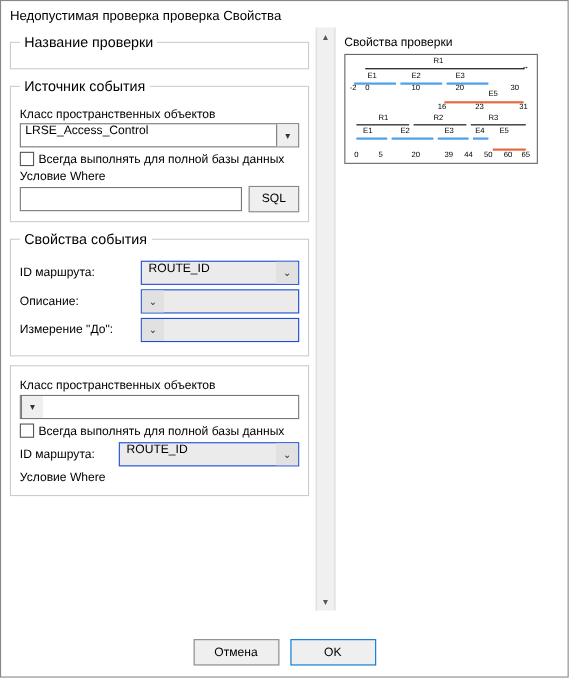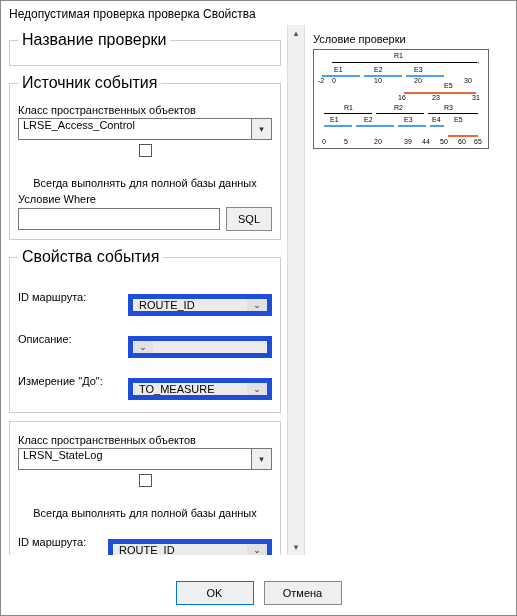--- a/index.html
+++ b/index.html
@@ -43,21 +43,21 @@
     flex: 1;
     padding: 2px 8px 2px 8px;
   }
   fieldset {
     border: 1px solid #ccc;
     margin: 4px 0 8px 0;
     padding: 8px 8px 8px 8px;
   }
   legend {
     padding: 0 4px;
-    font-size: 16px;
+    font-size: 13px;
     color: #000;
   }
   .text-input {
     width: 100%;
     height: 22px;
     border: 1px solid #777;
     padding: 2px 4px;
     font-family: inherit;
     font-size: 11px;
     background:#fff;
@@ -74,40 +74,40 @@
   }
   .combo .combo-text { flex:1; padding: 0 4px; }
   .combo .combo-btn {
     width: 18px; height: 100%;
     border-left: 1px solid #777;
     background: #efefef;
     display:flex; align-items:center; justify-content:center;
     font-size: 9px; color:#333;
   }
   .combo.wide-btn .combo-btn { width: 20px; }
-  .checkbox-row { display:flex; align-items:center; margin: 4px 0; gap:20px;flex-direction:column; }
+  .checkbox-row { display:flex; align-items:center; margin: 4px 0; gap:4px; }
   .checkbox {
     width: 13px; height: 13px;
     border: 1px solid #555;
     background: #fff;
   }
   .where-row { display:flex; gap:6px; align-items:center; }
   .where-row .text-input { flex:1; }
   .sql-btn {
     width: 46px; height: 24px;
     border: 1px solid #888;
     background: #efefef;
     display:flex; align-items:center; justify-content:center;
     cursor:pointer;
   }
   .prop-row { display:flex; align-items:center; margin: 4px 0; }
   .prop-row .plabel { width: 110px; }
   .prop-row .combo { flex:1; }
   .prop-row .combo .combo-btn { background: #e5e5e5; border-left:1px solid #aaa; }
-  .prop-combo { border:5px solid #1d4ed8; background:#ebebeb;margin-top:16px; }
+  .prop-combo { border:1px solid #1d4ed8; background:#ebebeb; }
   .prop-combo .combo-text { padding-left:6px; }
   .prop-combo .combo-btn { background: #e1e1e1 !important; border-left:none !important; width:20px; }
   .desc-title { margin: 6px 0 4px 0; }
   .desc-img {
     width: 176px; height: 100px;
     border:1px solid #666;
     background:#fff;
     position:relative;
     margin-bottom:4px;
   }
@@ -176,30 +176,28 @@
       <div class="prop-row">
         <span class="plabel">Описание:</span>
         <div class="combo prop-combo">
           <span class="combo-btn">⌄</span>
         </div>
       </div>
 
       <div class="prop-row">
         <span class="plabel">Измерение "До":</span>
         <div class="combo prop-combo">
-          <span class="combo-text">TO_MEASURE</span>
           <span class="combo-btn">⌄</span>
         </div>
       </div>
     </fieldset>
 
     <fieldset>
       <div class="label-row">Класс пространственных объектов</div>
       <div class="combo wide-btn">
-        <span class="combo-text">LRSN_StateLog</span>
         <span class="combo-btn">▾</span>
       </div>
       <div class="checkbox-row">
         <span class="checkbox"></span>
         <span>Всегда выполнять для полной базы данных</span>
       </div>
       <div class="prop-row">
         <span class="plabel" style="width:90px">ID маршрута:</span>
         <div class="combo prop-combo">
           <span class="combo-text">ROUTE_ID</span>
@@ -212,21 +210,21 @@
   </div>
 
   <div class="scrollbar">
     <div class="scroll-arrow">▴</div>
     <div style="position:absolute; bottom:0; left:0; right:0;">
       <div class="scroll-arrow">▾</div>
     </div>
   </div>
 
   <div class="right-col">
-    <div class="desc-title">Условие проверки</div>
+    <div class="desc-title">Свойства проверки</div>
 
     <div class="desc-img">
 
       <span class="diag-lbl" style="left:80px; top:2px;">R1</span>
       <div class="diag-line" style="left:18px; top:12px; width:145px;"></div>
       <span class="diag-lbl" style="left:160px; top:8px;">→</span>
 
       <span class="diag-lbl" style="left:20px; top:16px;">E1</span>
       <span class="diag-lbl" style="left:60px; top:16px;">E2</span>
       <span class="diag-lbl" style="left:100px; top:16px;">E3</span>
@@ -271,15 +269,15 @@
       <span class="diag-lbl" style="left:108px; top:88px;">44</span>
       <span class="diag-lbl" style="left:126px; top:88px;">50</span>
       <span class="diag-lbl" style="left:144px; top:88px;">60</span>
       <span class="diag-lbl" style="left:160px; top:88px;">65</span>
     </div>
 
   </div>
 </div>
 
 <div class="button-bar">
+  <div class="dlg-btn">Отмена</div>
   <div class="dlg-btn default">OK</div>
-  <div class="dlg-btn">Отмена</div>
 </div>
 
 </body></html>

